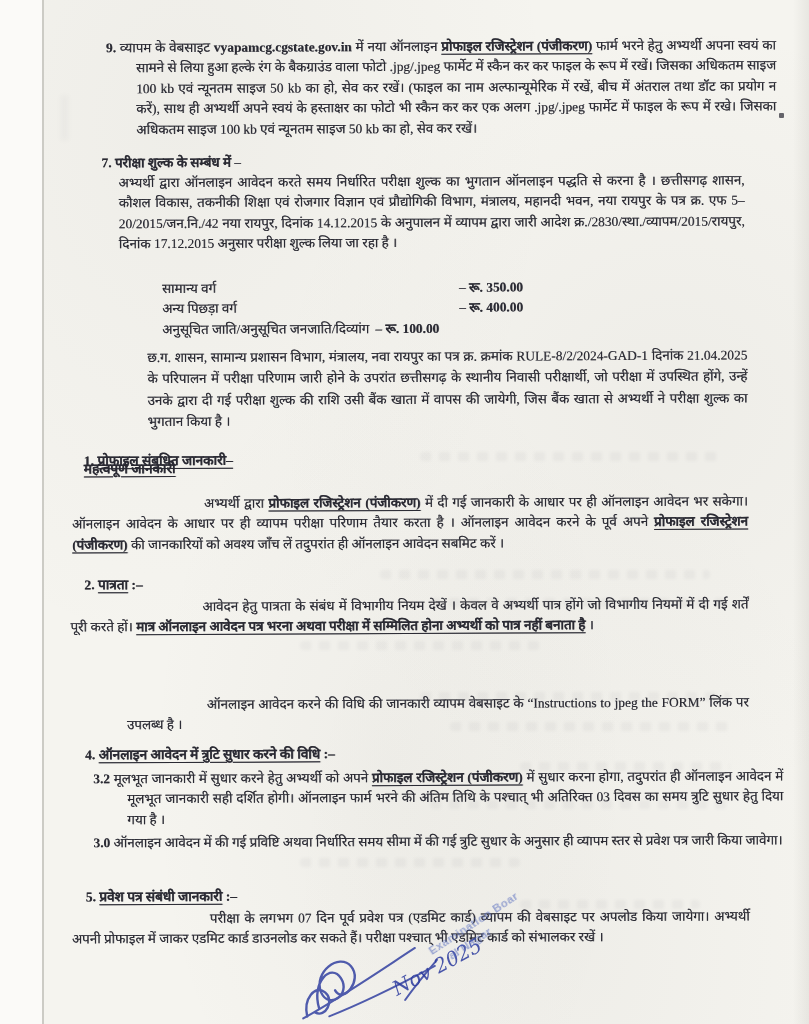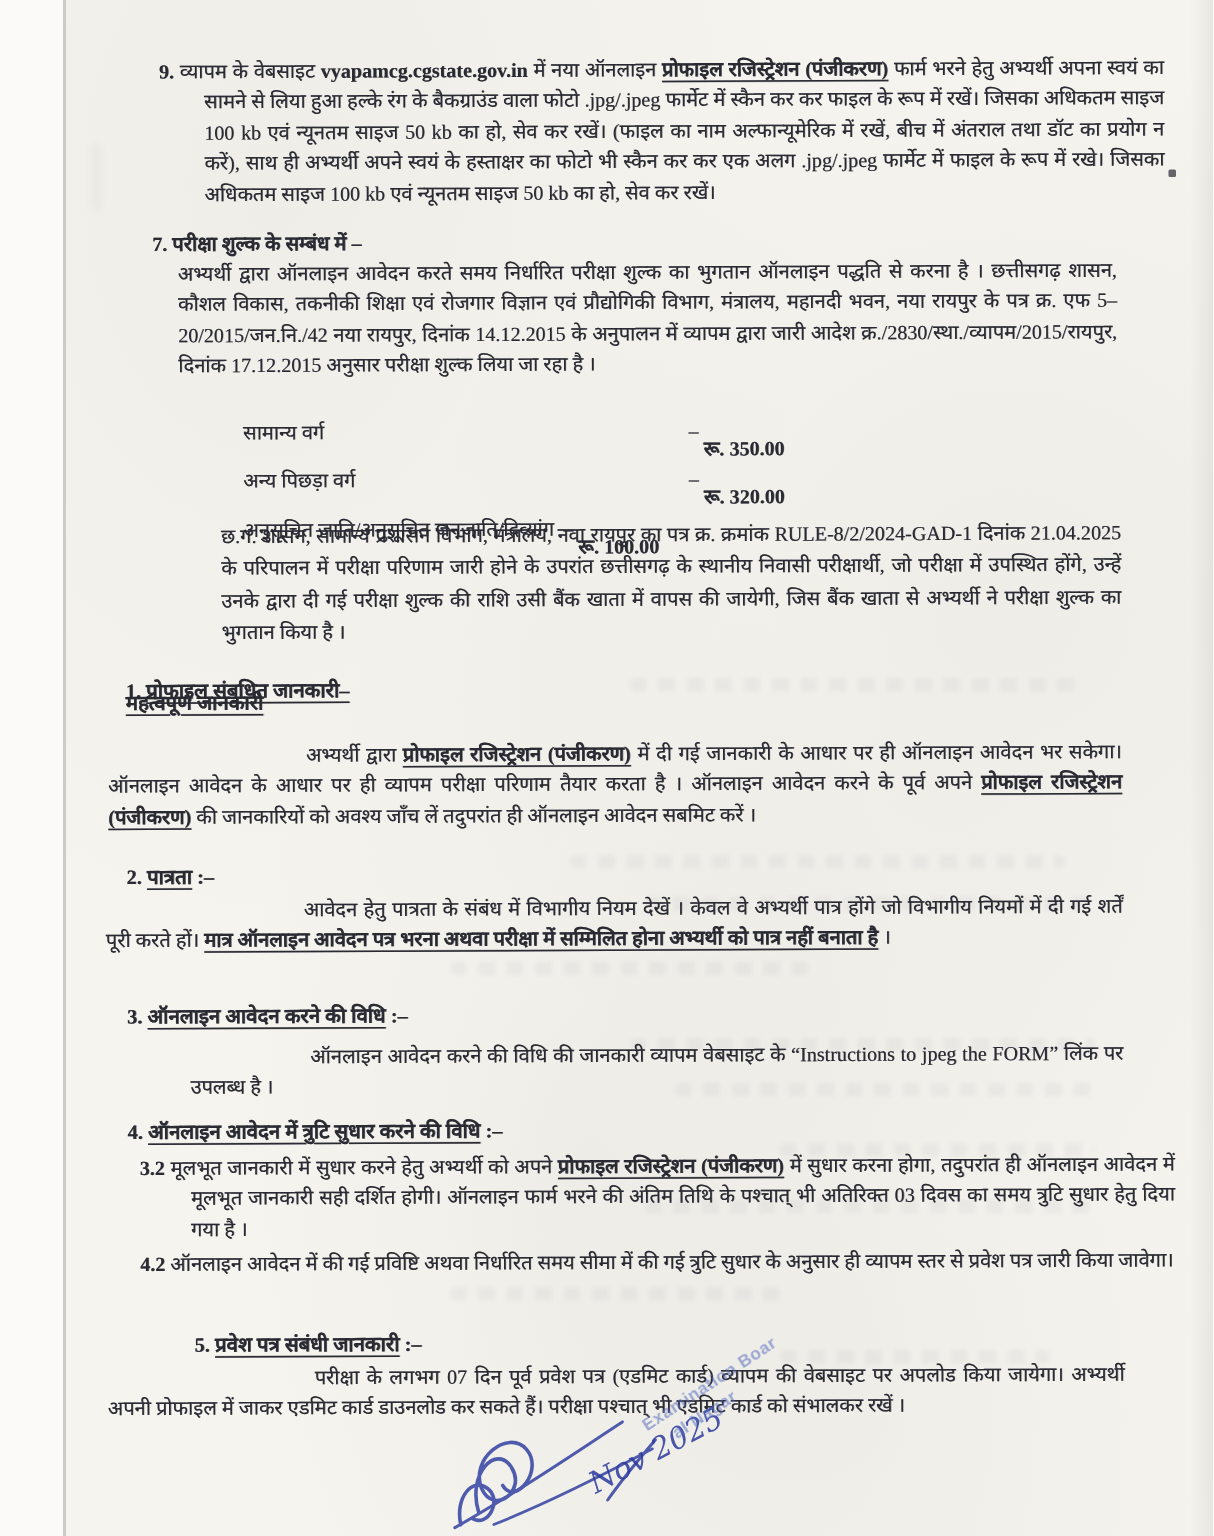--- a/index.html
+++ b/index.html
@@ -26,21 +26,21 @@
        text-shadow:0.35px 0 0 rgba(40,40,50,.55);}
   .num{font-weight:bold;}
   .b{font-weight:bold;}
   .u{font-weight:bold;text-decoration:underline;text-underline-offset:2.5px;text-decoration-thickness:1.3px;}
   .latin-b{font-weight:bold;}
   .hang{padding-left:30px;text-indent:-30px;}
   .hang34{padding-left:34px;text-indent:-34px;}
   .heading{position:absolute;font-size:13.6px;line-height:20px;text-shadow:0.4px 0 0 rgba(40,40,50,.6);}
   .fee-row{display:flex;}
   .fee-label{min-width:297px;}
-  .fee-amt{font-weight:bold;white-space:nowrap;margin-top:12px;}
+  .fee-amt{font-weight:bold;white-space:nowrap;}
   .ghost{position:absolute;height:9px;border-radius:4px;
          background:repeating-linear-gradient(90deg,rgba(100,100,112,.55) 0 11px,rgba(100,100,112,0) 11px 19px);
          opacity:.10;filter:blur(1.4px);}
   .smudge{position:absolute;background:rgba(110,110,118,.5);opacity:.08;filter:blur(2px);border-radius:3px;}
   .dot-artifact{position:absolute;left:779px;top:113px;width:5px;height:5px;background:#4a4a52;border-radius:1px;opacity:.85;}
   .sig-svg{position:absolute;left:283px;top:926px;width:272px;height:98px;}
   .stamp{
     position:absolute;left:424px;top:946px;width:160px;
     transform:rotate(-33deg);transform-origin:0 0;
     color:rgba(84,106,190,.55);
@@ -86,21 +86,21 @@
 
     <div class="blk" style="left:163px;top:278px;width:480px;text-align:left;">
       <div class="fee-row">
         <span class="fee-label">सामान्य वर्ग</span>
         <span>–</span>&nbsp;
         <span class="fee-amt">रू. 350.00</span>
       </div>
       <div class="fee-row">
         <span class="fee-label">अन्य पिछड़ा वर्ग</span>
         <span>–</span>&nbsp;
-        <span class="fee-amt">रू. 320.00</span>
+        <span class="fee-amt">रू. 400.00</span>
       </div>
       <div class="fee-row">
         <span class="fee-label" style="min-width:0;margin-right:6px;">अनुसूचित जाति/अनुसूचित जनजाति/दिव्यांग</span>
         <span>–</span>&nbsp;
         <span class="fee-amt">रू. 100.00</span>
       </div>
     </div>
 
     <div class="blk" style="left:148px;top:346px;width:600px;line-height:21.4px;">
       <span>छ.ग. शासन, सामान्य प्रशासन विभाग, मंत्रालय, नवा रायपुर का पत्र क्र. क्रमांक RULE-8/2/2024-GAD-1 दिनांक 21.04.2025 के परिपालन में परीक्षा परिणाम जारी होने के उपरांत छत्तीसगढ़ के स्थानीय निवासी परीक्षार्थी, जो परीक्षा में उपस्थित होंगे, उन्हें उनके द्वारा दी गई परीक्षा शुल्क की राशि उसी बैंक खाता में वापस की जायेगी, जिस बैंक खाता से अभ्यर्थी ने परीक्षा शुल्क का भुगतान किया है ।</span>
@@ -119,42 +119,38 @@
     </div>
 
     <div class="heading" style="left:84px;top:574px;">
       <span class="num">2.</span>
       <span class="u">पात्रता</span><span class="b"> :–</span>
     </div>
     <div class="blk" style="left:70px;top:596px;width:678px;text-indent:132px;">
       <span>आवेदन हेतु पात्रता के संबंध में विभागीय नियम देखें । केवल वे अभ्यर्थी पात्र होंगे जो विभागीय नियमों में दी गई शर्तें पूरी करते हों। </span><span class="u">मात्र ऑनलाइन आवेदन पत्र भरना अथवा परीक्षा में सम्मिलित होना अभ्यर्थी को पात्र नहीं बनाता है</span><span> ।</span>
     </div>
 
-    <div class="heading" style="left:84px;top:667px;">
-      <span class="num">3.</span>
-      <span class="u">ऑनलाइन आवेदन करने की विधि</span><span class="b"> :–</span>
-    </div>
     <div class="blk" style="left:126px;top:694px;width:622px;text-indent:80px;">
       <span>ऑनलाइन आवेदन करने की विधि की जानकारी व्यापम वेबसाइट के </span><span>“Instructions to jpeg the FORM”</span><span> लिंक पर उपलब्ध है ।</span>
     </div>
 
     <div class="heading" style="left:84px;top:744px;">
       <span class="num">4.</span>
       <span class="u">ऑनलाइन आवेदन में त्रुटि सुधार करने की विधि</span><span class="b"> :–</span>
     </div>
     <div class="blk hang34" style="left:92px;top:768px;width:656px;">
       <span class="num">3.2</span>
       <span>मूलभूत जानकारी में सुधार करने हेतु अभ्यर्थी को अपने </span><span class="u">प्रोफाइल रजिस्ट्रेशन (पंजीकरण)</span><span> में सुधार करना होगा, तदुपरांत ही ऑनलाइन आवेदन में मूलभूत जानकारी सही दर्शित होगी। ऑनलाइन फार्म भरने की अंतिम तिथि के पश्चात् भी अतिरिक्त 03 दिवस का समय त्रुटि सुधार हेतु दिया गया है ।</span>
     </div>
     <div class="blk hang34" style="left:92px;top:832px;width:656px;">
-      <span class="num">4.2</span>
+      <span class="num">3.0</span>
       <span>ऑनलाइन आवेदन में की गई प्रविष्टि अथवा निर्धारित समय सीमा में की गई त्रुटि सुधार के अनुसार ही व्यापम स्तर से प्रवेश पत्र जारी किया जावेगा।</span>
     </div>
 
-    <div class="heading" style="left:84px;top:886px;margin-left:44px;">
+    <div class="heading" style="left:84px;top:886px;">
       <span class="num">5.</span>
       <span class="u">प्रवेश पत्र संबंधी जानकारी</span><span class="b"> :–</span>
     </div>
     <div class="blk" style="left:70px;top:908px;width:678px;text-indent:138px;">
       <span>परीक्षा के लगभग 07 दिन पूर्व प्रवेश पत्र (एडमिट कार्ड) व्यापम की वेबसाइट पर अपलोड किया जायेगा। अभ्यर्थी अपनी प्रोफाइल में जाकर एडमिट कार्ड डाउनलोड कर सकते हैं। परीक्षा पश्चात् भी एडमिट कार्ड को संभालकर रखें ।</span>
     </div>
 
     <svg class="sig-svg" viewBox="0 0 272 98">
       <g fill="none" stroke="#2b3a9e" stroke-width="2.4" stroke-linecap="round" opacity="0.82">
         <path d="M34,82 C26,56 46,36 56,52 C66,68 44,84 36,66 C28,46 54,26 66,40 C78,54 58,78 50,64"></path>

